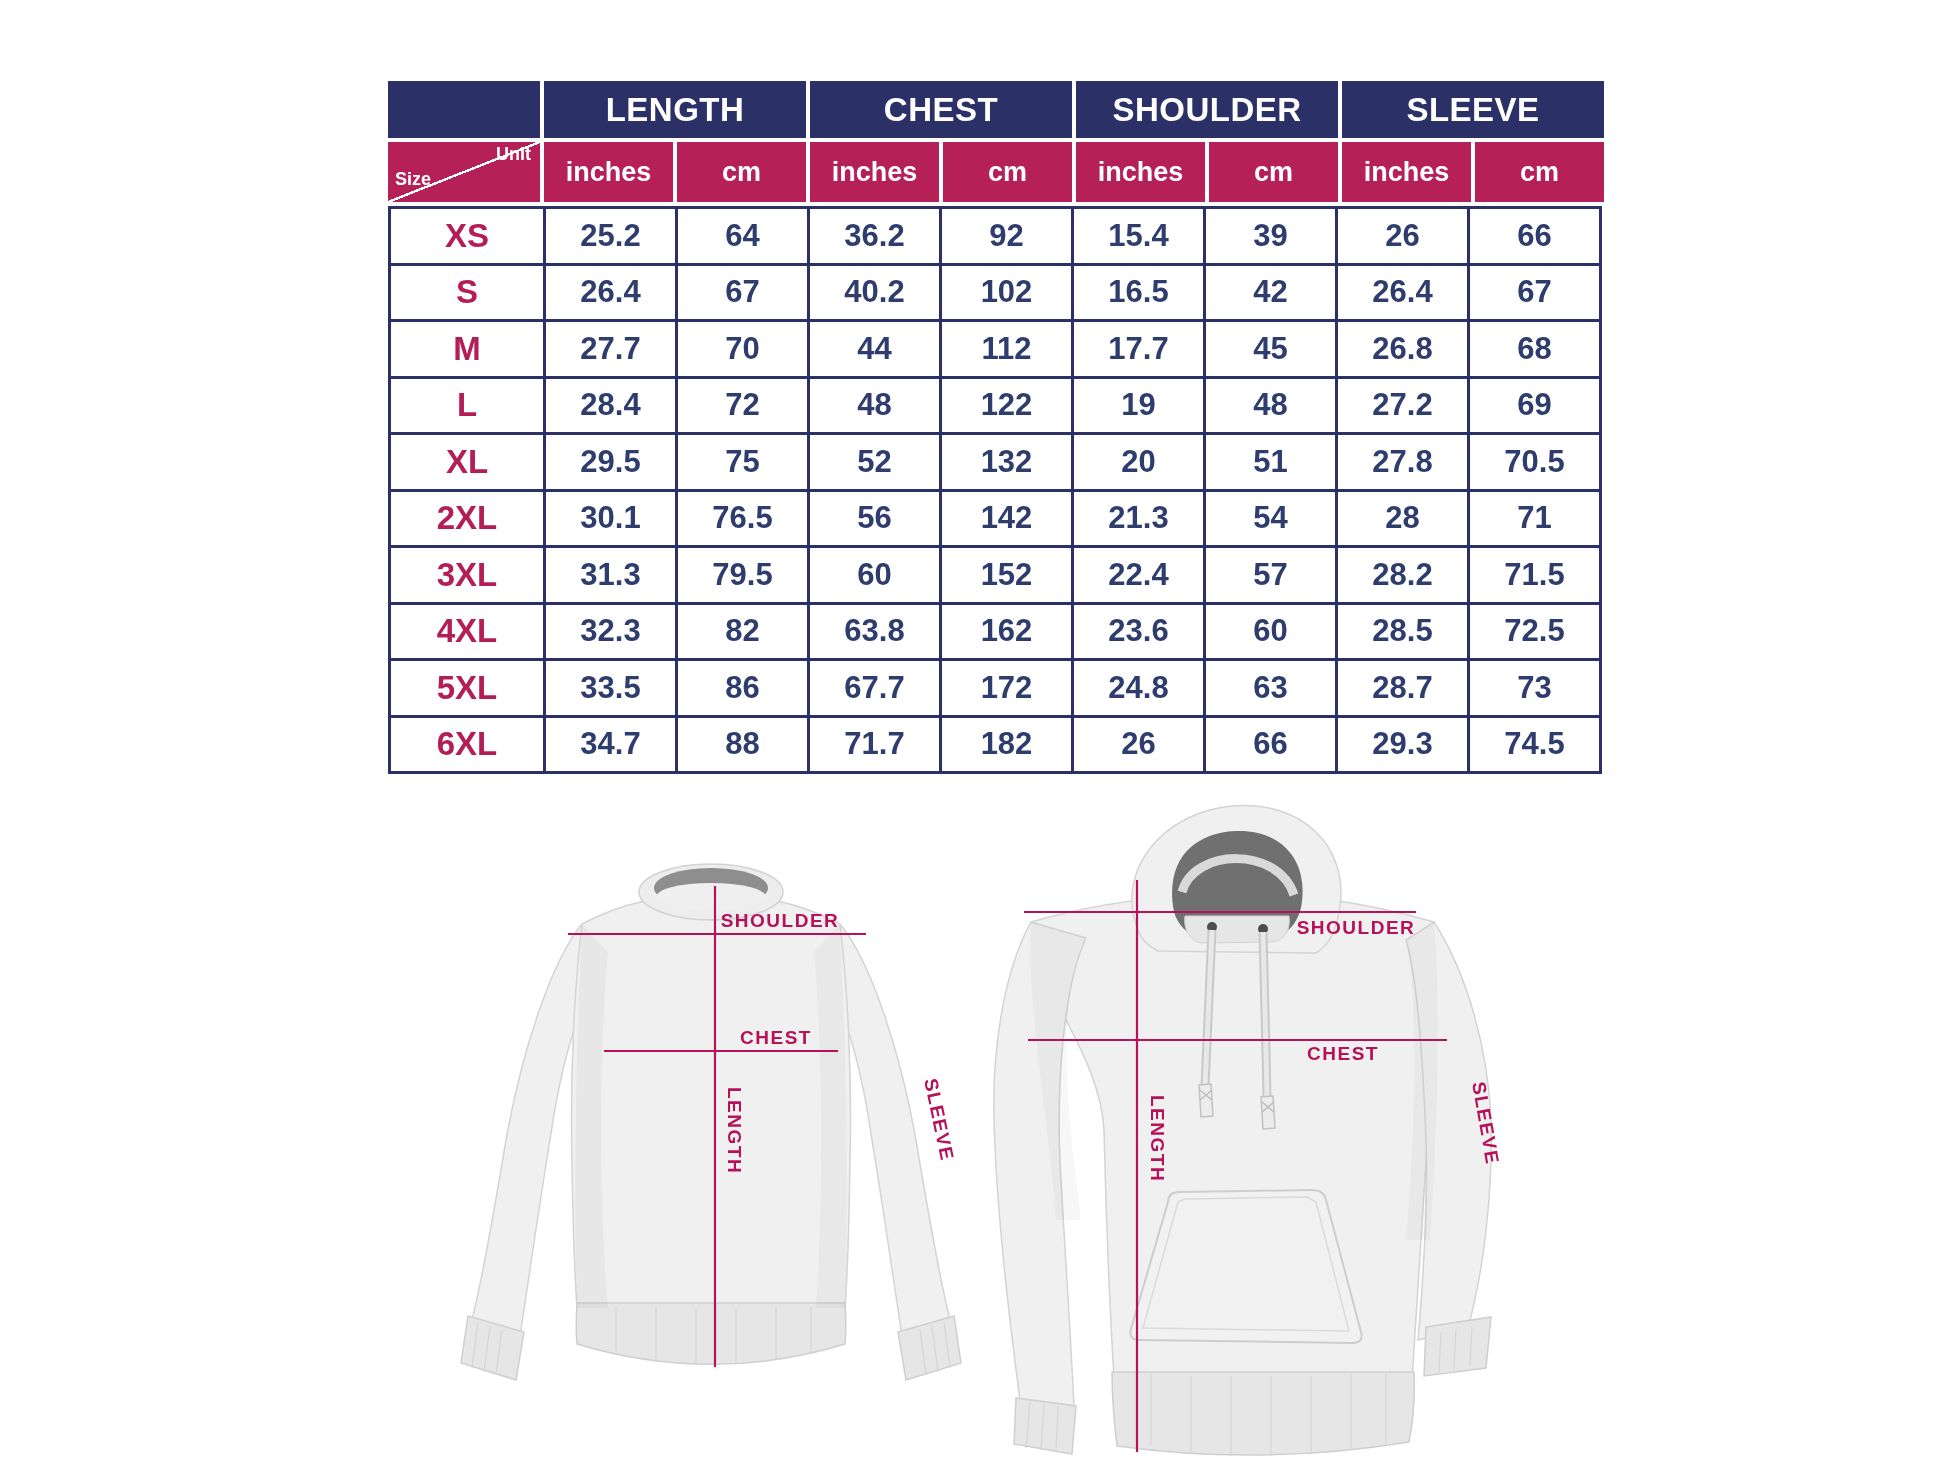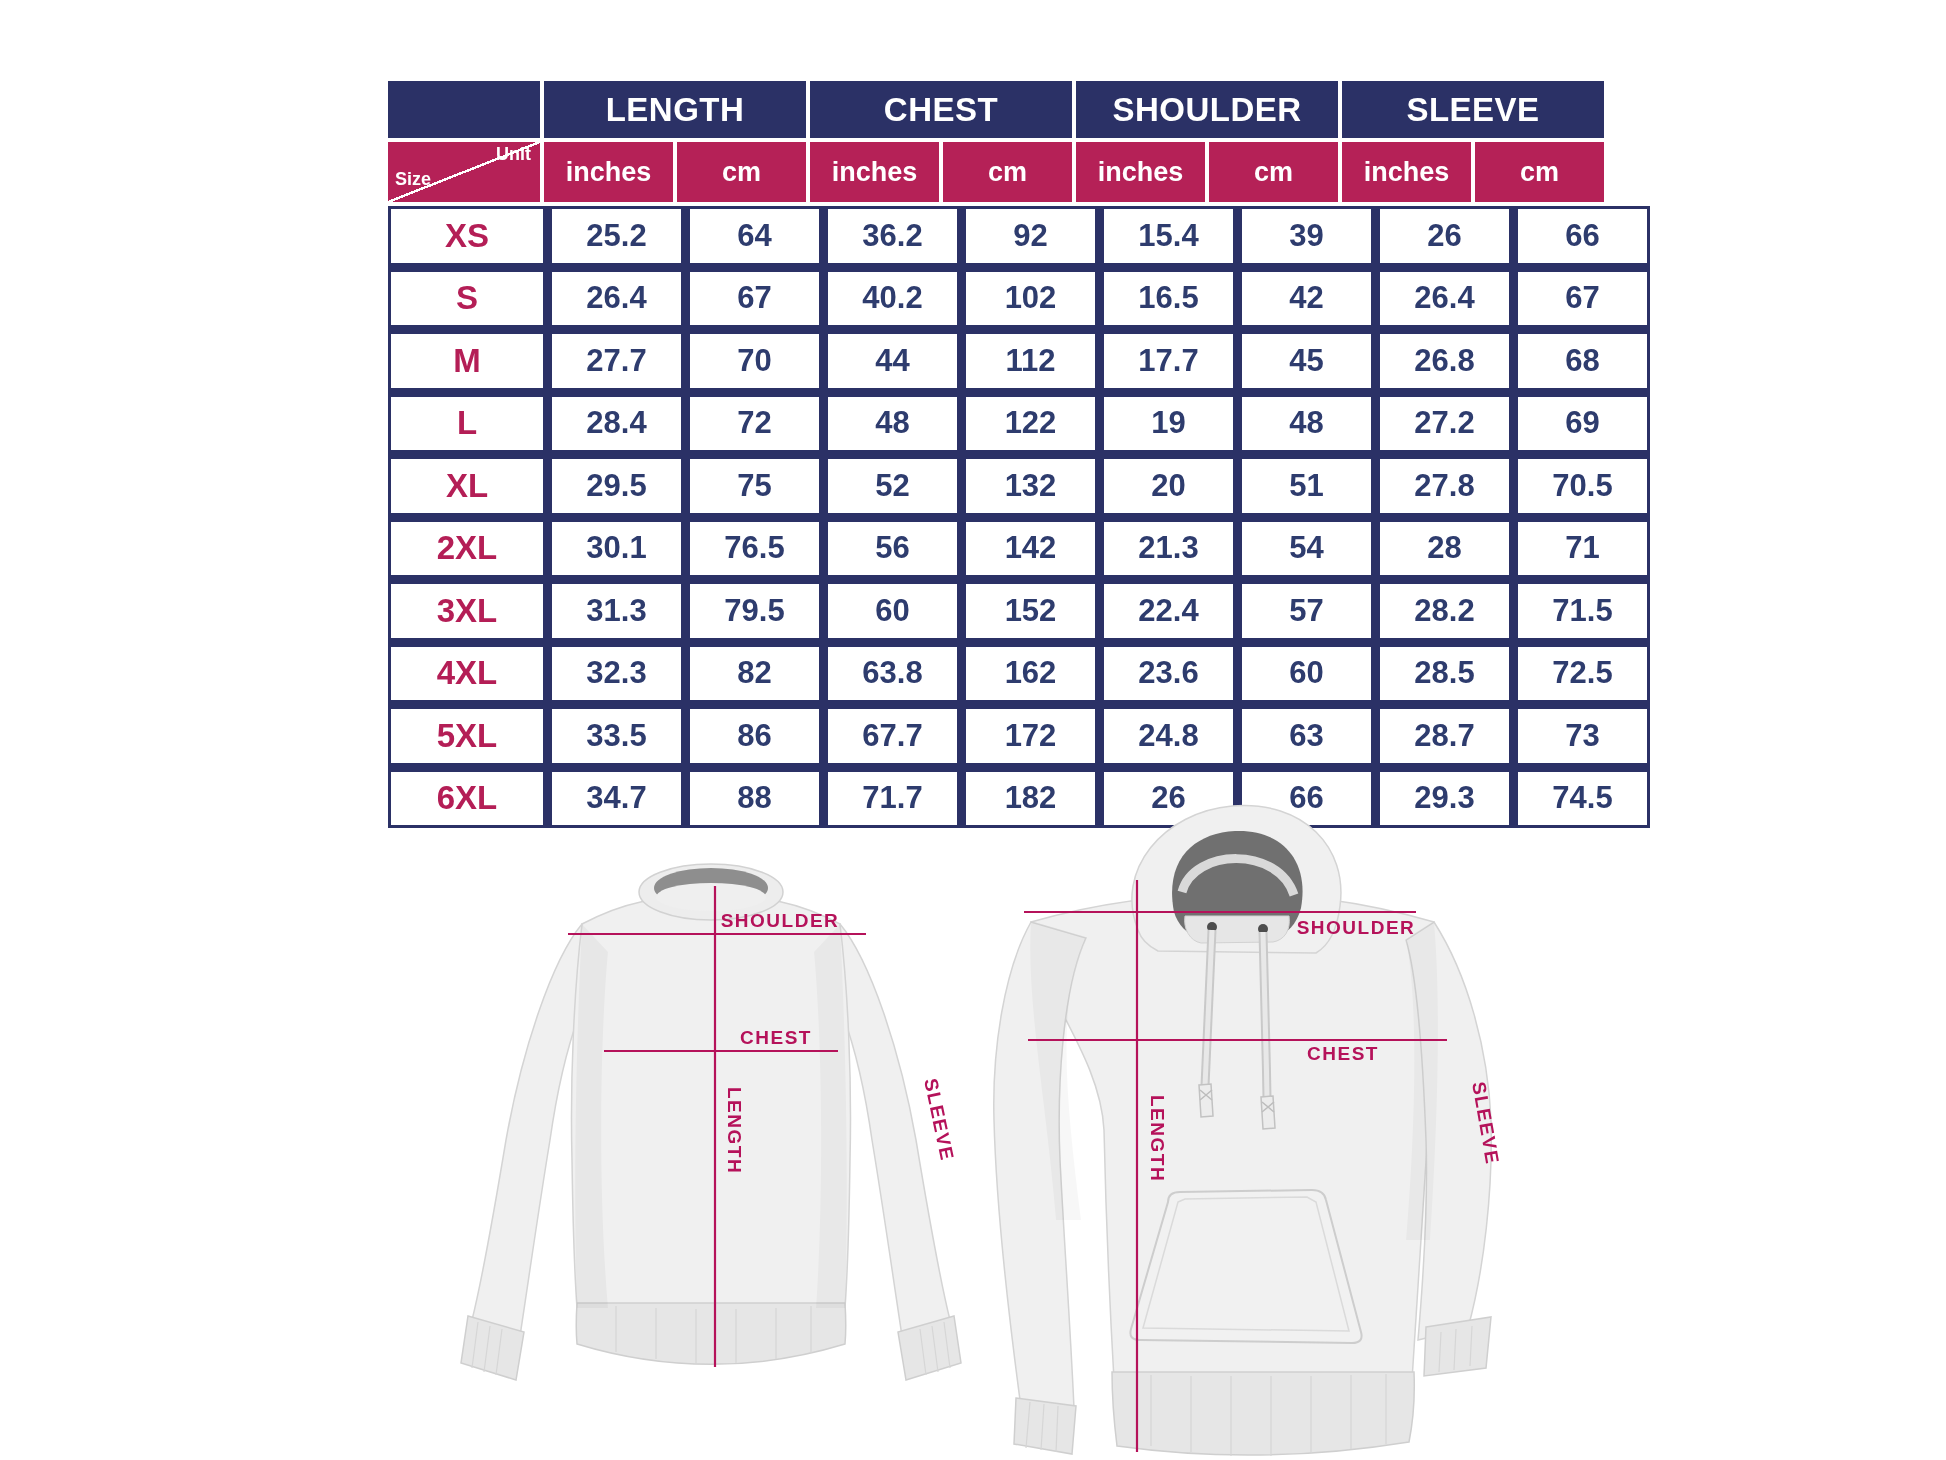--- a/index.html
+++ b/index.html
@@ -21,21 +21,21 @@
     display:flex;align-items:center;justify-content:center;}
   .corner-cell{position:relative;color:#fff;font-weight:bold;font-size:18px;
     background:
       linear-gradient(to bottom right,
         rgba(0,0,0,0) calc(50% - 1.2px), #ffffff calc(50% - 1.2px),
         #ffffff calc(50% + 1.2px), rgba(0,0,0,0) calc(50% + 1.2px)),
       var(--crimson); padding-left: 10px;}
   .corner-unit{position:absolute;top:2px;right:9px;}
   .corner-size{position:absolute;bottom:12px;left:7px;text-align:right;}
   .tbl-body{margin-top:4px;display:grid;grid-template-columns:152px repeat(8,129px);
-    grid-template-rows:repeat(10,53.5px);gap:9px;background:var(--navy);
+    grid-template-rows:repeat(10,53.5px);gap:3px;background:var(--navy);
     border:3px solid var(--navy);width:max-content;}
   .cell{background:#fff;display:flex;align-items:center;justify-content:center;}
   .num-cell{color:var(--cell-text);font-weight:bold;font-size:31px;}
   .size-cell{color:var(--size-text);font-weight:bold;font-size:33px;}
 
   
   .section-title{position:absolute;left:408px;top:797px;font-size:41px;font-weight:bold;
     color:var(--title);letter-spacing:.5px;white-space:nowrap;}
 
   

